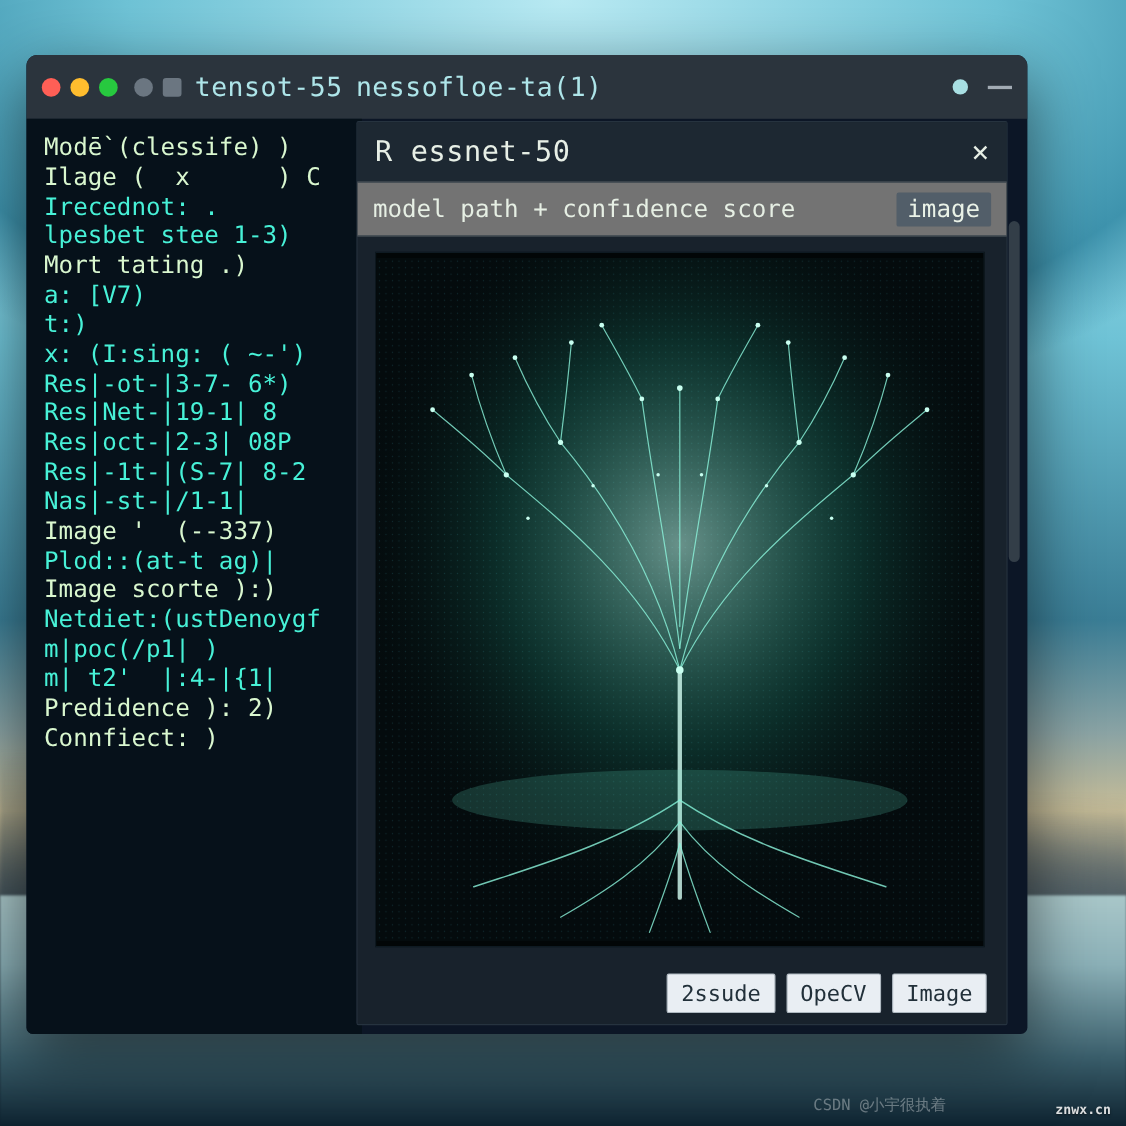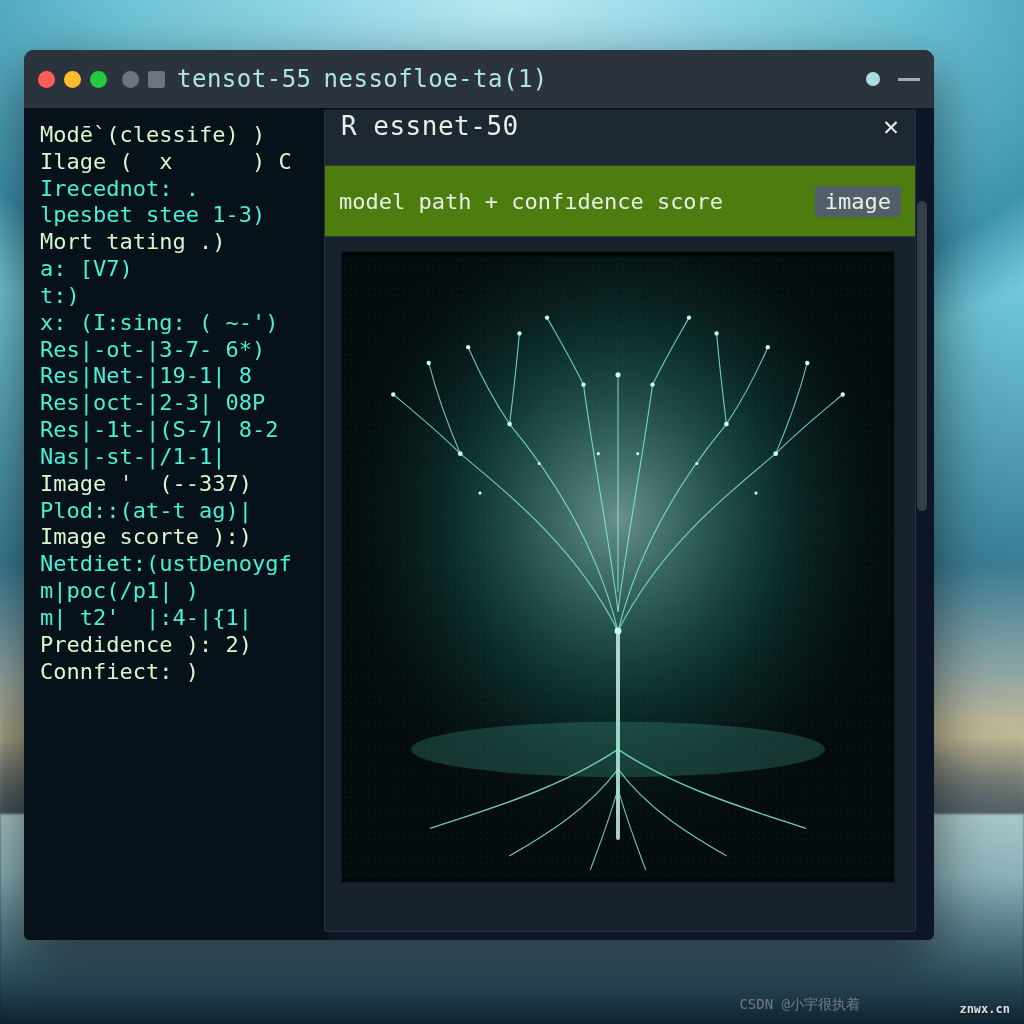--- a/index.html
+++ b/index.html
@@ -36,24 +36,24 @@
   .title-right .circ{width:14px;height:14px;border-radius:50%;background:#a8dfe3}
   .title-right .dash{width:22px;height:3px;background:#a2abb4}
 
   .body{position:relative;height:calc(100% - 58px)}
   .term{position:absolute;left:0;top:0;bottom:0;width:305px;background:#06111a;color:#47f1d7;font-size:22px;line-height:1.22;padding:14px 12px 10px 16px;box-sizing:border-box}
   .term .hl{color:#d9f7cf}
   .term .line{white-space:pre}
 
   
   .panel{position:absolute;left:300px;top:2px;width:590px;height:820px;background:#18222c;border:1px solid #26333f;border-radius:2px}
-  .panel-head{height:54px;display:flex;justify-content:space-between;padding:0 16px;background:#1d2832}
+  .panel-head{height:54px;display:flex;align-items:center;justify-content:space-between;padding:0 16px;background:#1d2832}
   .panel-head .ttl{color:#e7efe6;font-size:26px;letter-spacing:.5px}
   .close{color:#e7efe6;font-size:26px;font-weight:700;cursor:pointer}
-  .panel-sub{height:48px;background:#4d7c0f;display:flex;align-items:center;padding:11px 14px;gap:14px;border-top:1px solid #2d3a44;border-bottom:1px solid #2d3a44}
+  .panel-sub{height:48px;background:#737373;display:flex;align-items:center;padding:0 14px;gap:14px;border-top:1px solid #2d3a44;border-bottom:1px solid #2d3a44}
   .panel-sub .lbl{color:#e6efe4;font-size:22px;flex:1;white-space:nowrap}
   .panel-sub .btn{background:#525e69;color:#eaf2e7;font-size:22px;padding:3px 10px;border-radius:2px}
 
   .imgwrap{position:relative;margin:14px 20px 0 16px;height:630px;background:#020607;border:1px solid #0e1a22;overflow:hidden}
   .vscroll{position:absolute;right:-12px;top:90px;width:10px;height:310px;background:#333e48;border-radius:5px}
   .imgwrap svg{width:100%;height:100%;display:block}
 
   .panel-foot{position:absolute;left:0;right:0;bottom:10px;display:flex;gap:10px;justify-content:flex-end;padding:0 18px}
   .fbtn{background:#e9eef3;color:#22303a;font-size:20px;padding:5px 12px;border-radius:2px;border:1px solid #aeb8c0}
 
@@ -192,19 +192,24 @@
               <circle cx="280" cy="380" r="3.5"></circle>
               <circle cx="140" cy="240" r="1.6"></circle>
                 <circle cx="200" cy="210" r="1.6"></circle>
               <circle cx="360" cy="210" r="1.6"></circle>
                 <circle cx="420" cy="240" r="1.6"></circle>
               <circle cx="260" cy="200" r="1.6"></circle>
                 <circle cx="300" cy="200" r="1.6"></circle>
             </g>
           </svg>
         </div>
+        <div class="panel-foot">
+          <span class="fbtn">2ssude</span>
+          <span class="fbtn">OpeCV</span>
+          <span class="fbtn">Image</span>
+        </div>
       </div>
     </div>
   </div>
 
   <div class="watermark2">CSDN @小宇很执着</div>
   <div class="watermark">znwx.cn</div>
 </div>
 
 </body></html>

